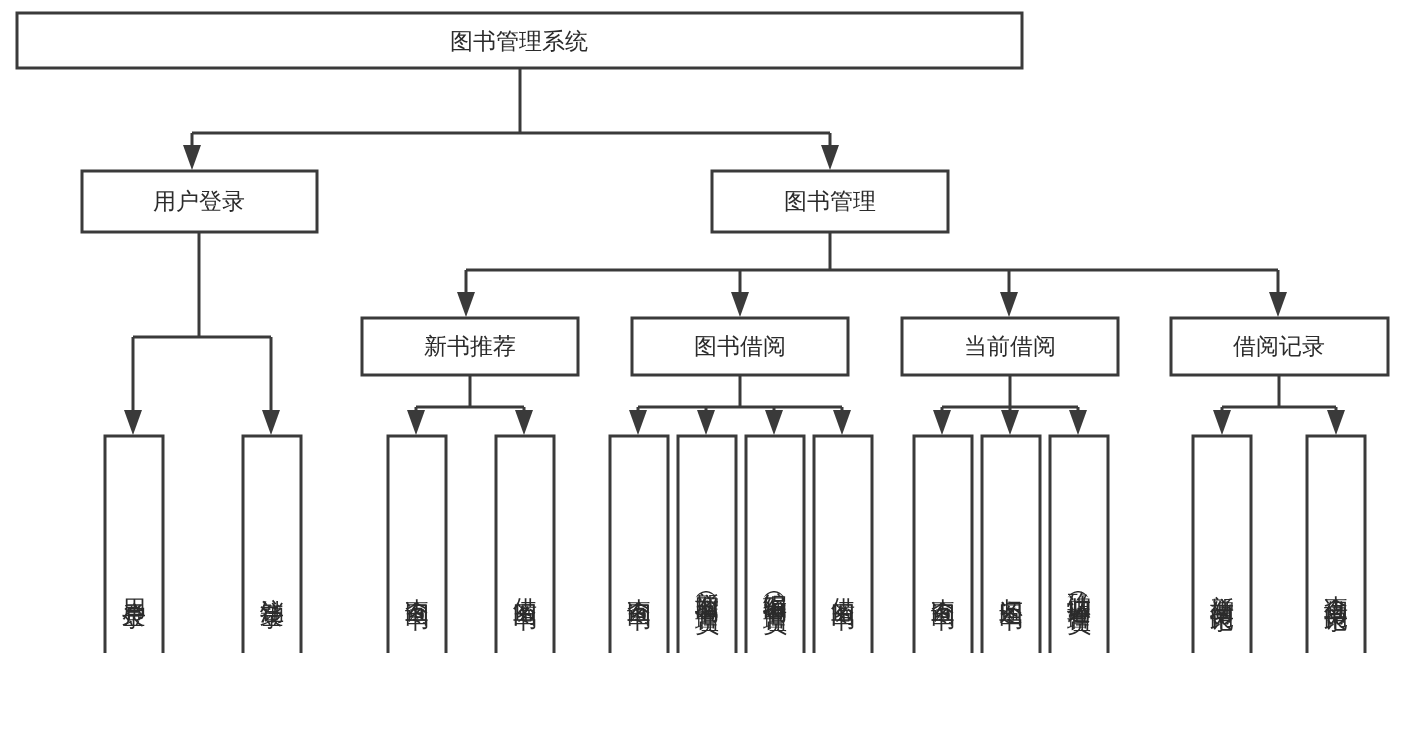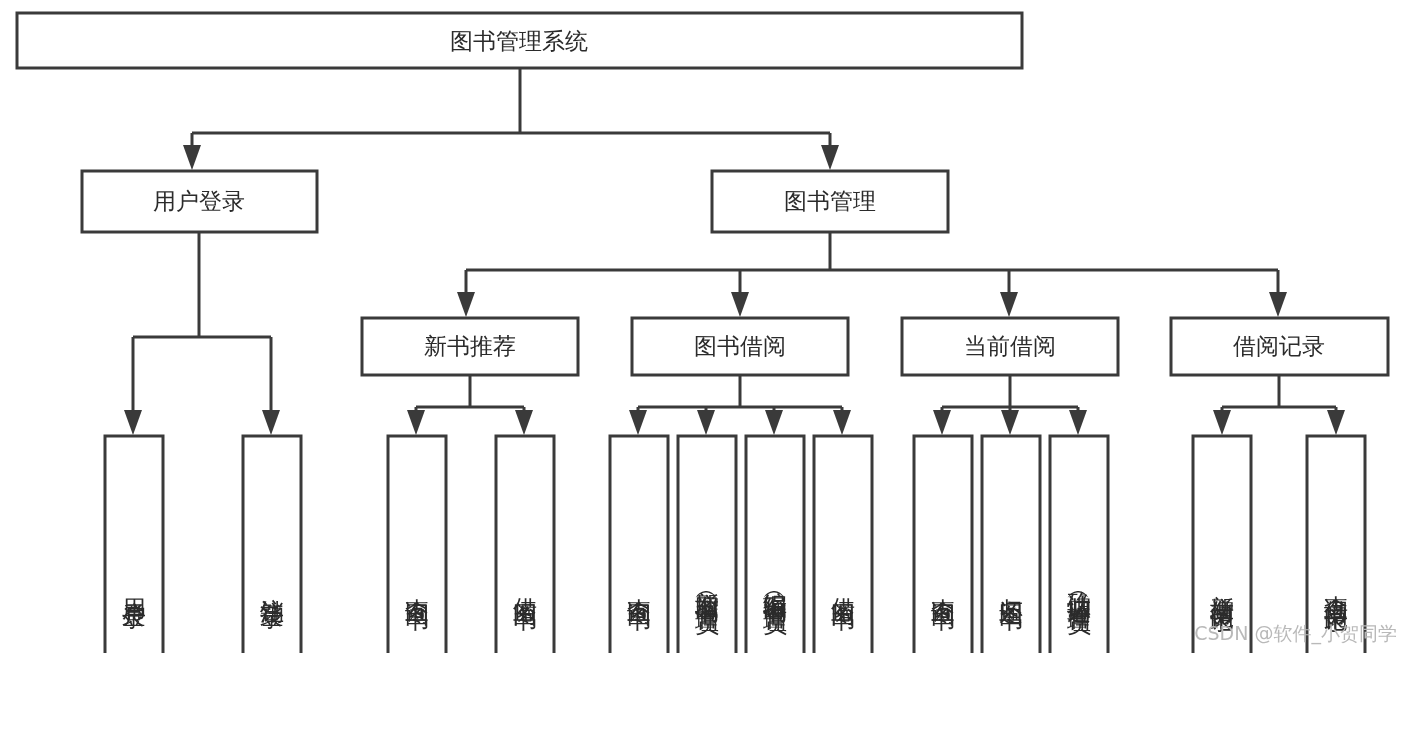--- a/index.html
+++ b/index.html
@@ -253,14 +253,13 @@
     <span class="vtext">确认归还（管理员）</span>
   </div>
 
   <div class="vtext-wrap" style="left:1193px; top:436px; width:58px; height:298px;">
     <span class="vtext">新增借阅记录</span>
   </div>
   <div class="vtext-wrap" style="left:1307px; top:436px; width:58px; height:298px;">
     <span class="vtext">查询借阅记录</span>
   </div>
 
-  <div class="watermark-text">CSDN @软件_小贺同学</div>
 </div>
 
 </body></html>

